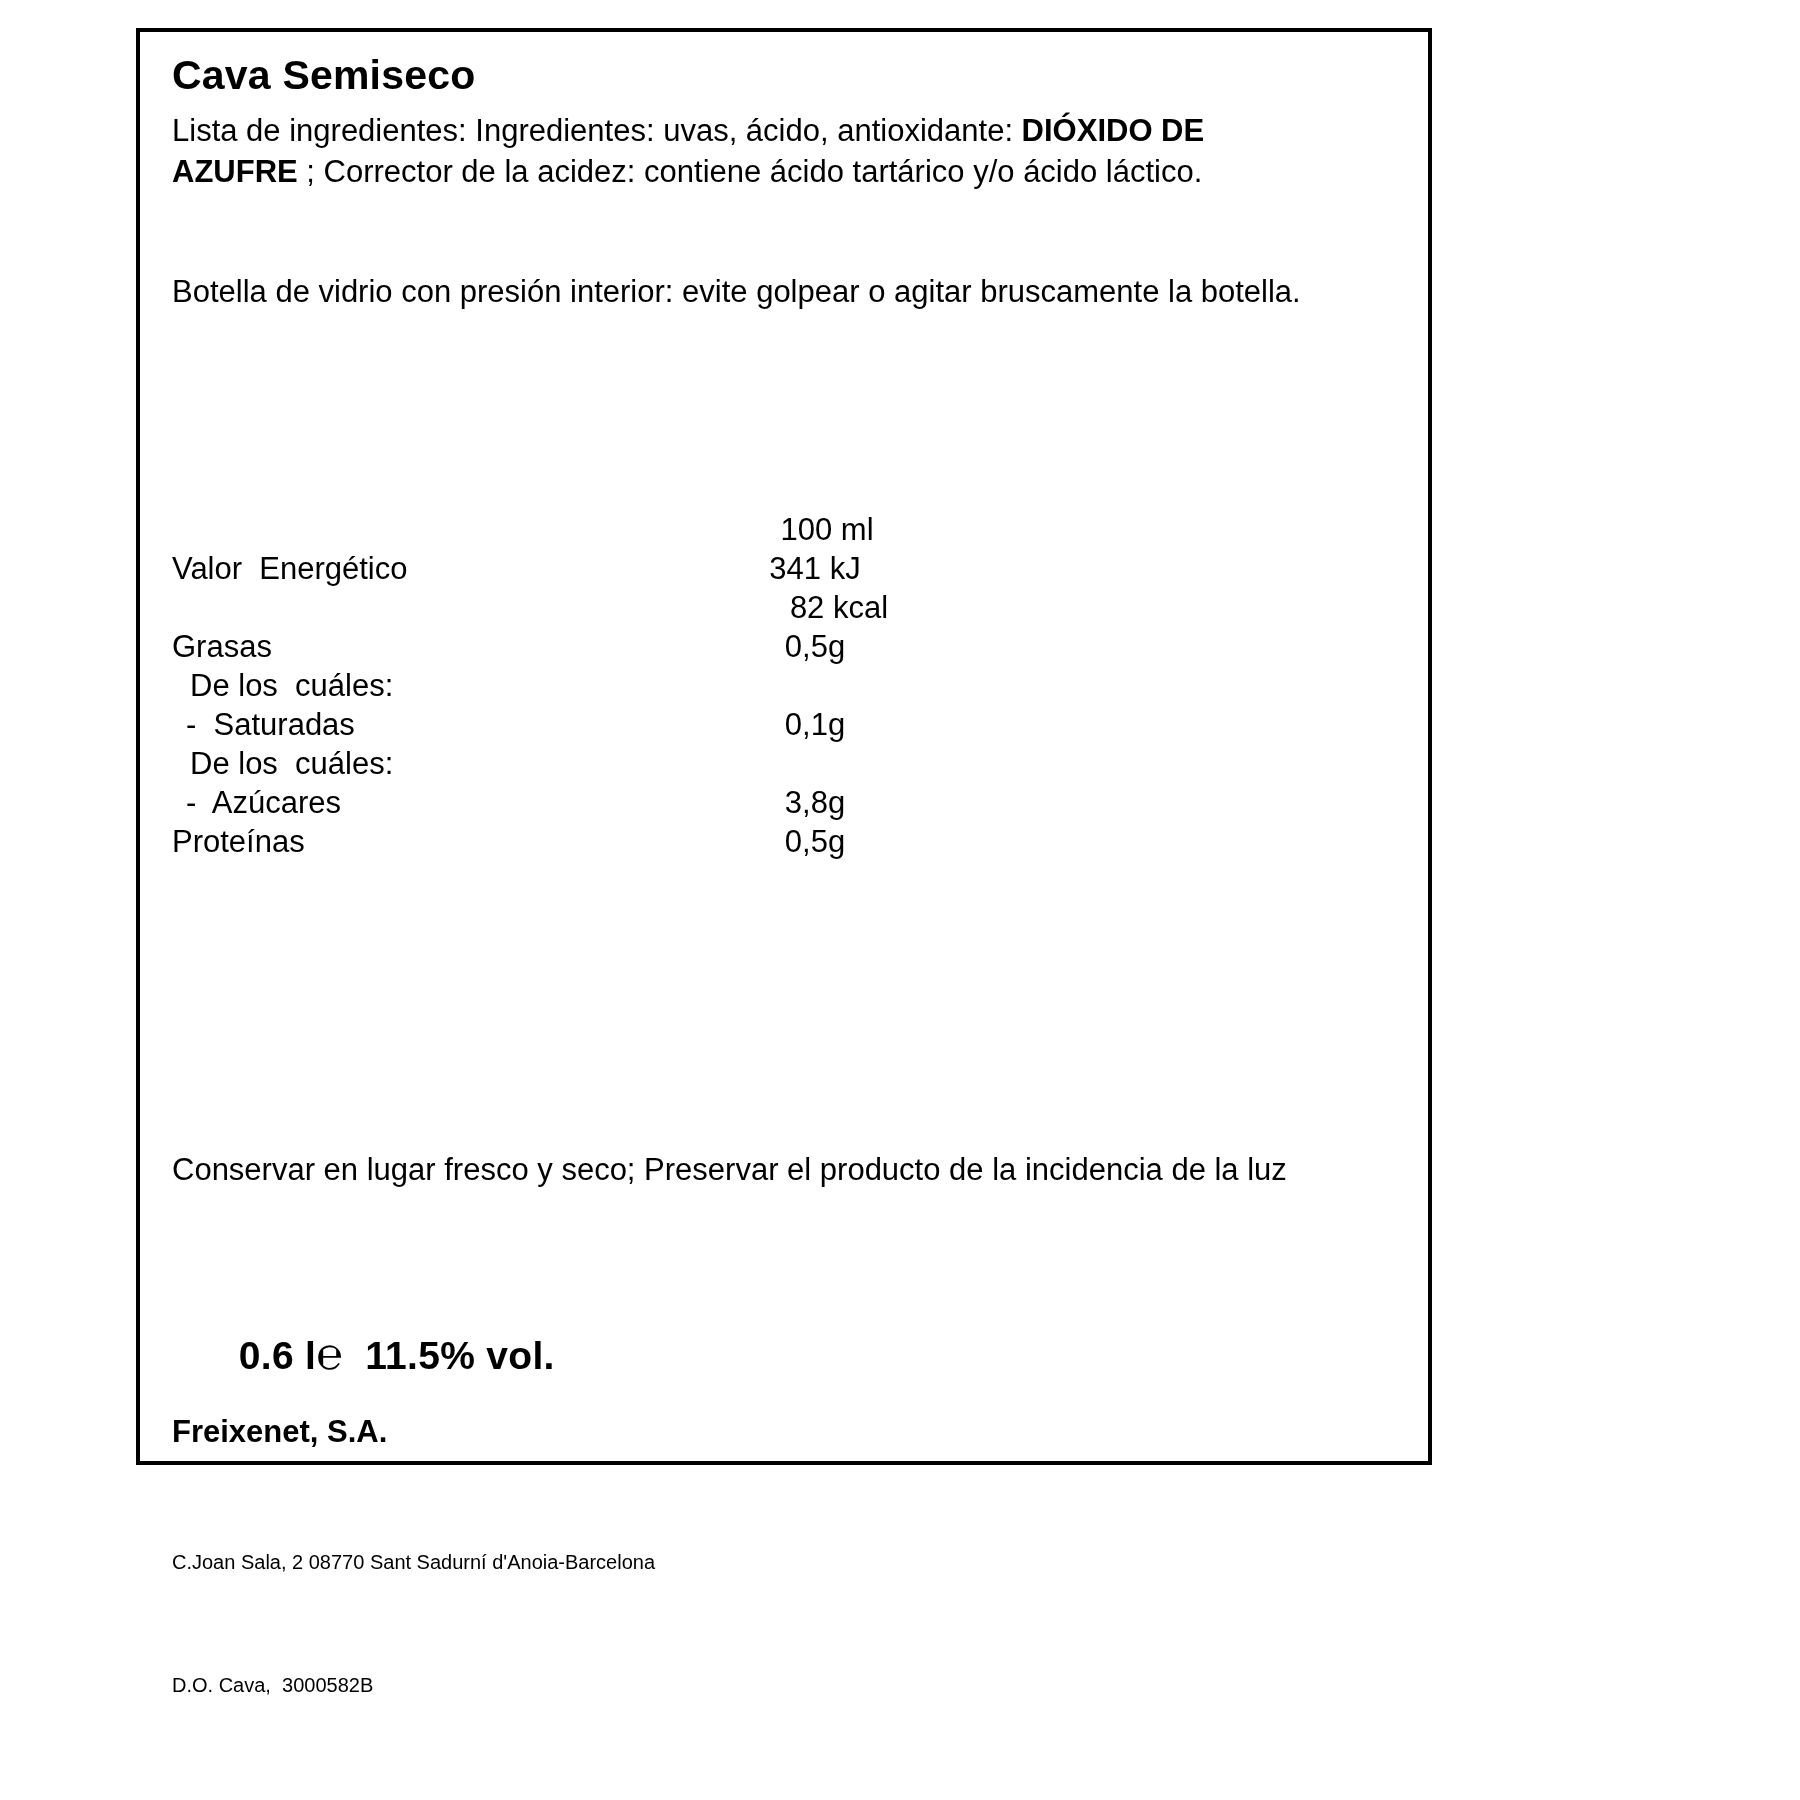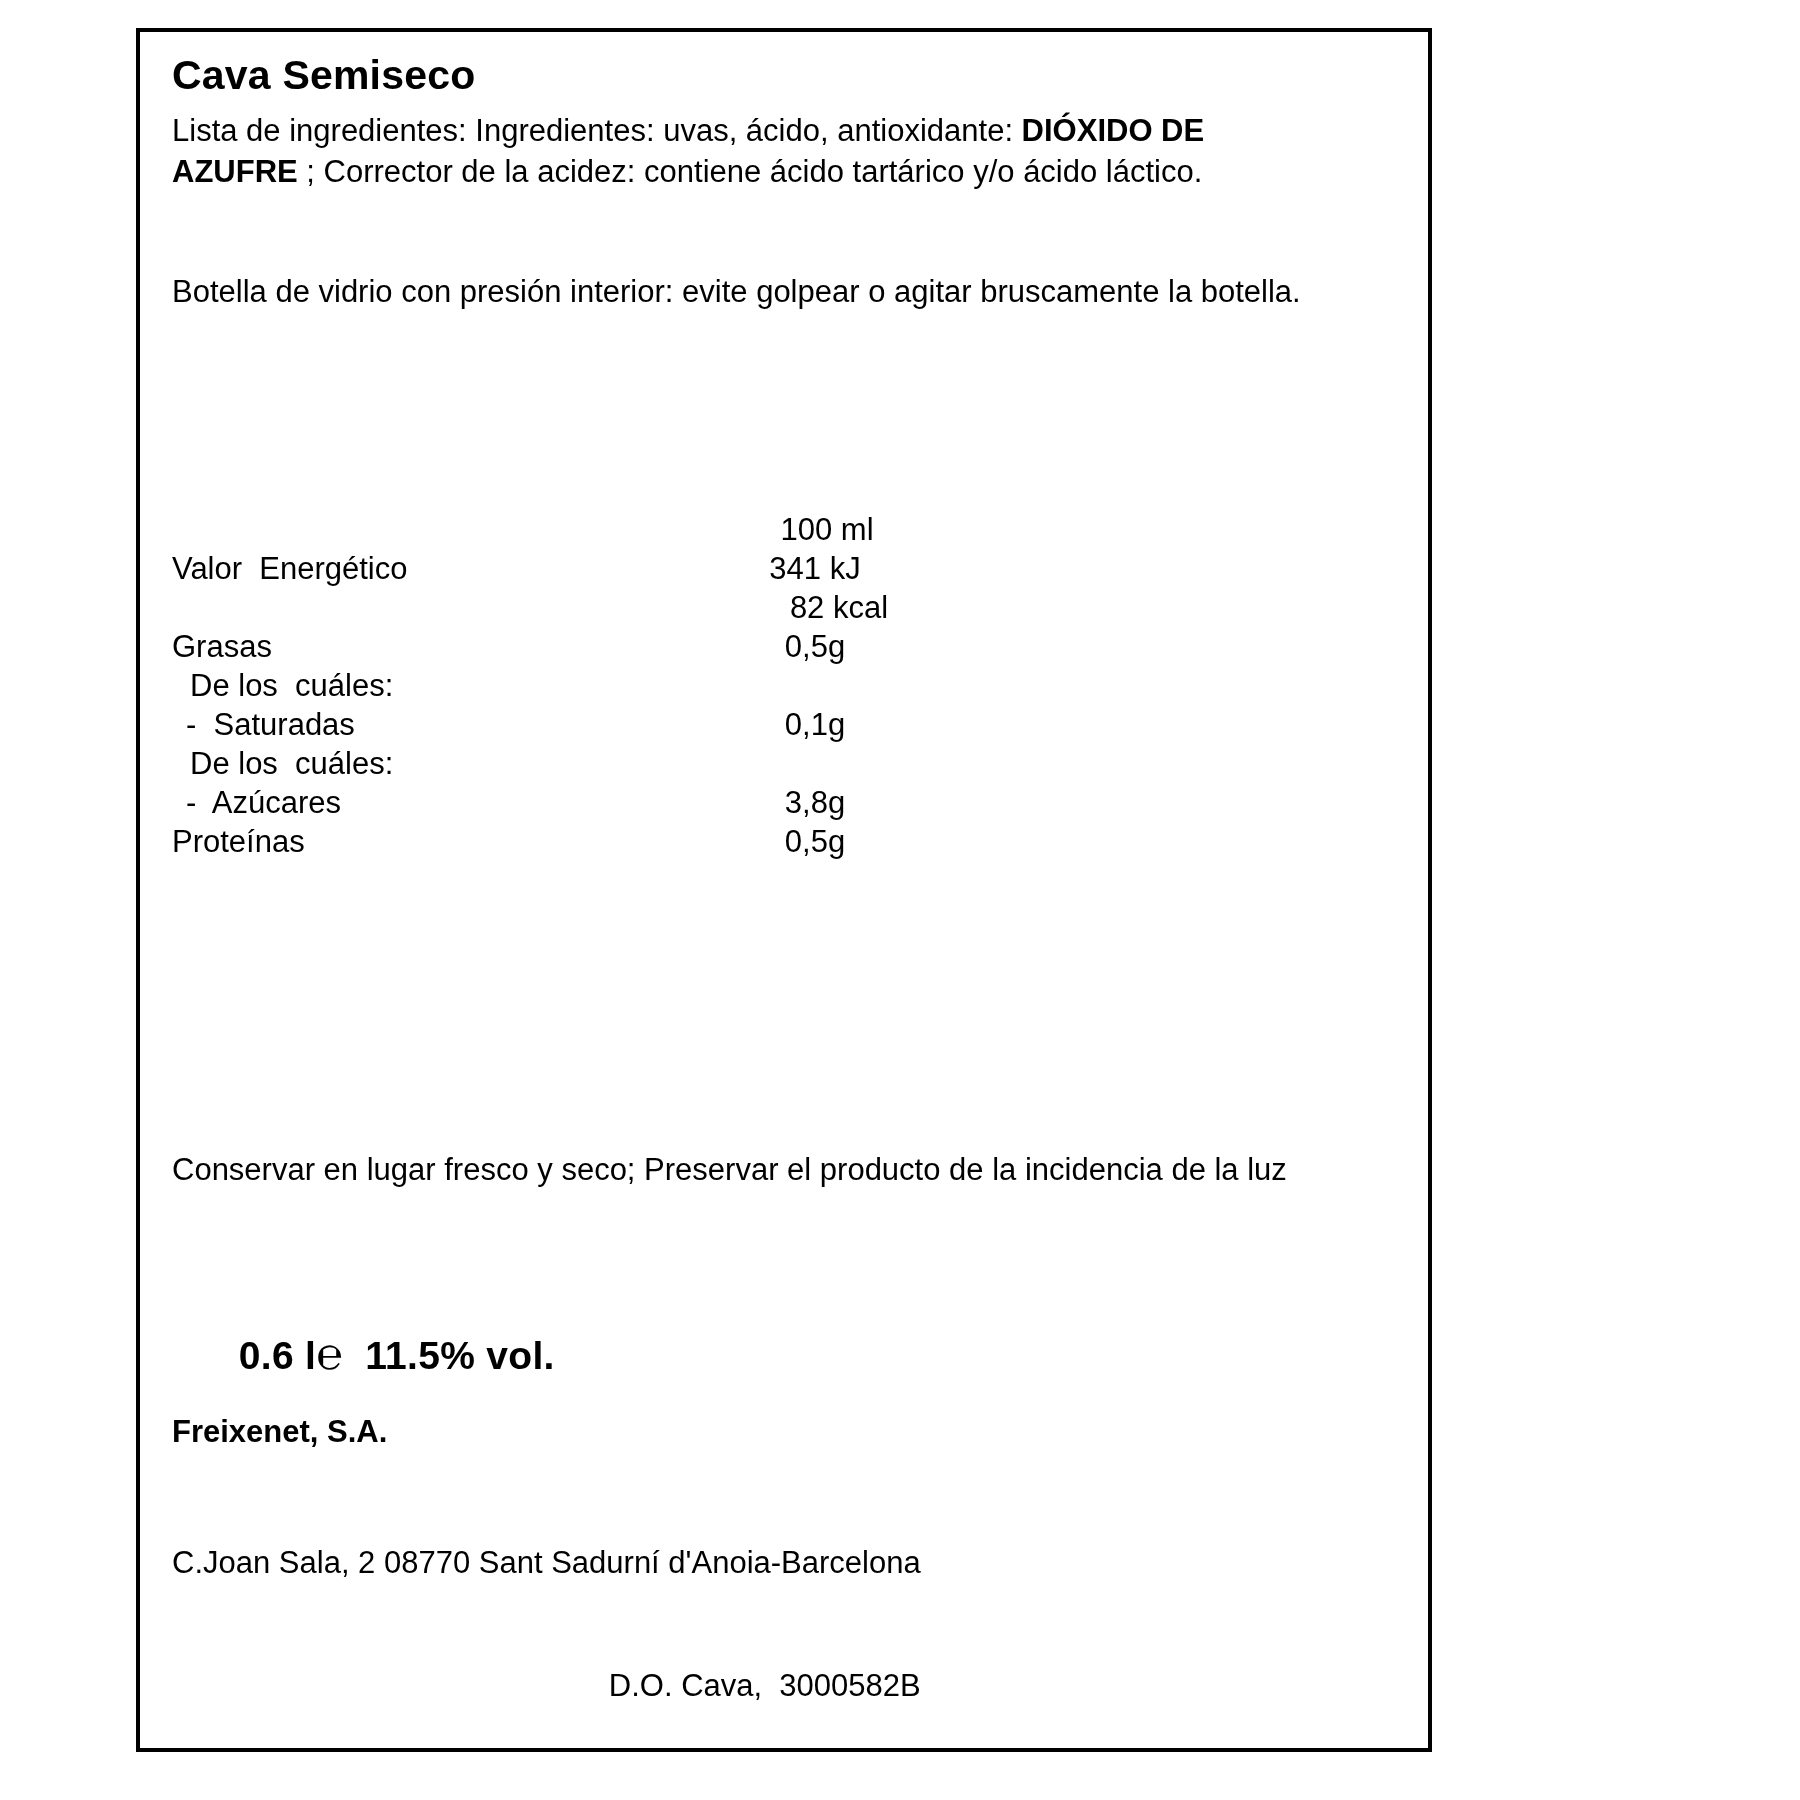--- a/index.html
+++ b/index.html
@@ -13,21 +13,21 @@
     font-family: "Liberation Sans", sans-serif;
     color: #000000;
     overflow: hidden;
   }
 
   .label-card {
     position: absolute;
     left: 136px;
     top: 28px;
     width: 1296px;
-    height: 1724px;
+    height: 1437px;
     border: 4px solid #000000;
     background: #ffffff;
     box-sizing: border-box;
   }
 
   .inner {
     position: absolute;
     left: 32px;
     top: 0;
     right: 18px;
@@ -129,24 +129,23 @@
     left: 0;
     top: 1382px;
     font-size: 31px;
     font-weight: bold;
     white-space: nowrap;
   }
   .address {
     position: absolute;
     left: 0;
     top: 1428px;
-    font-size: 31px;
+    font-size: 20px;
     line-height: 41px;
     white-space: pre;
-    text-align: right;
   }
 </style>
 </head>
 <body>
 
 <div class="label-card">
   <div class="inner">
 
     <div class="product-title">Cava Semiseco</div>
 

